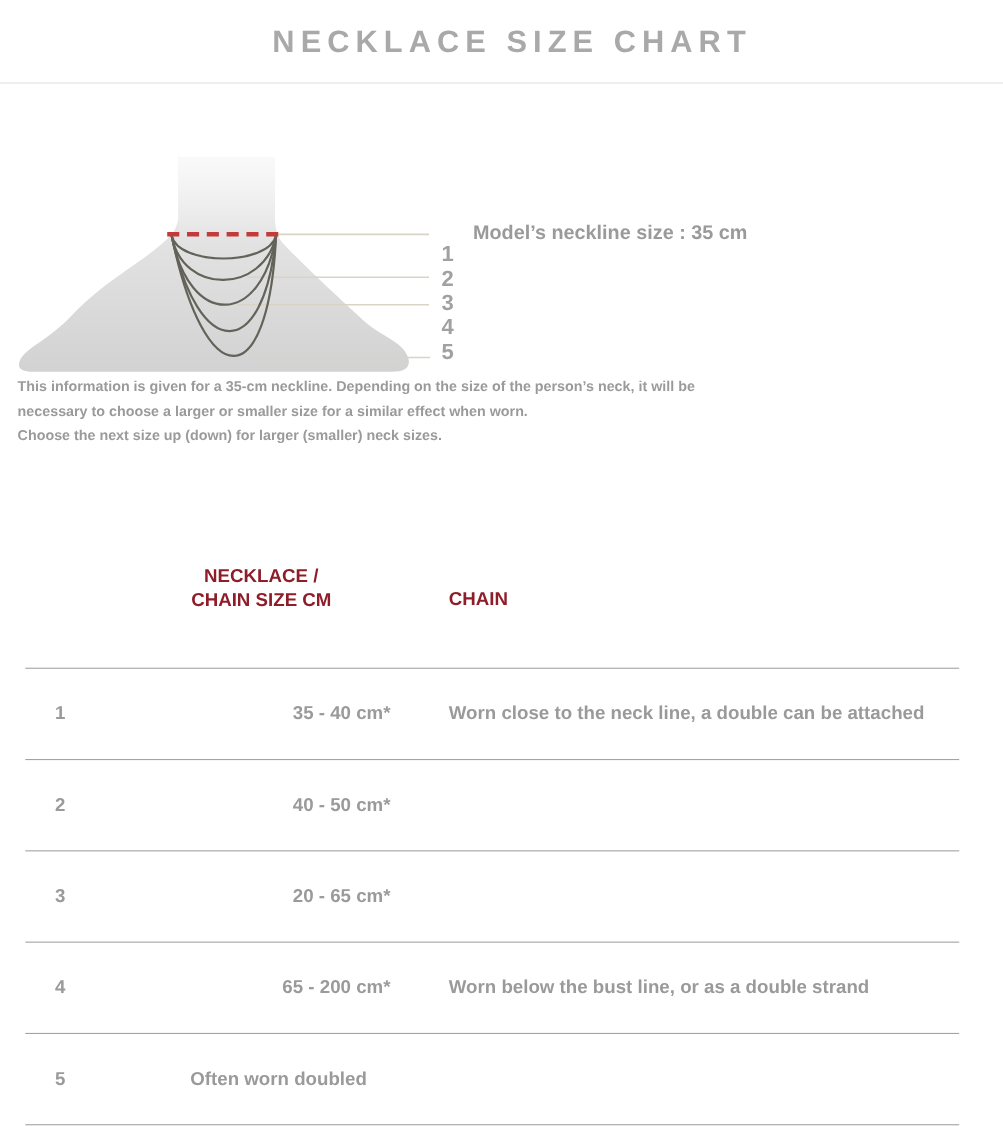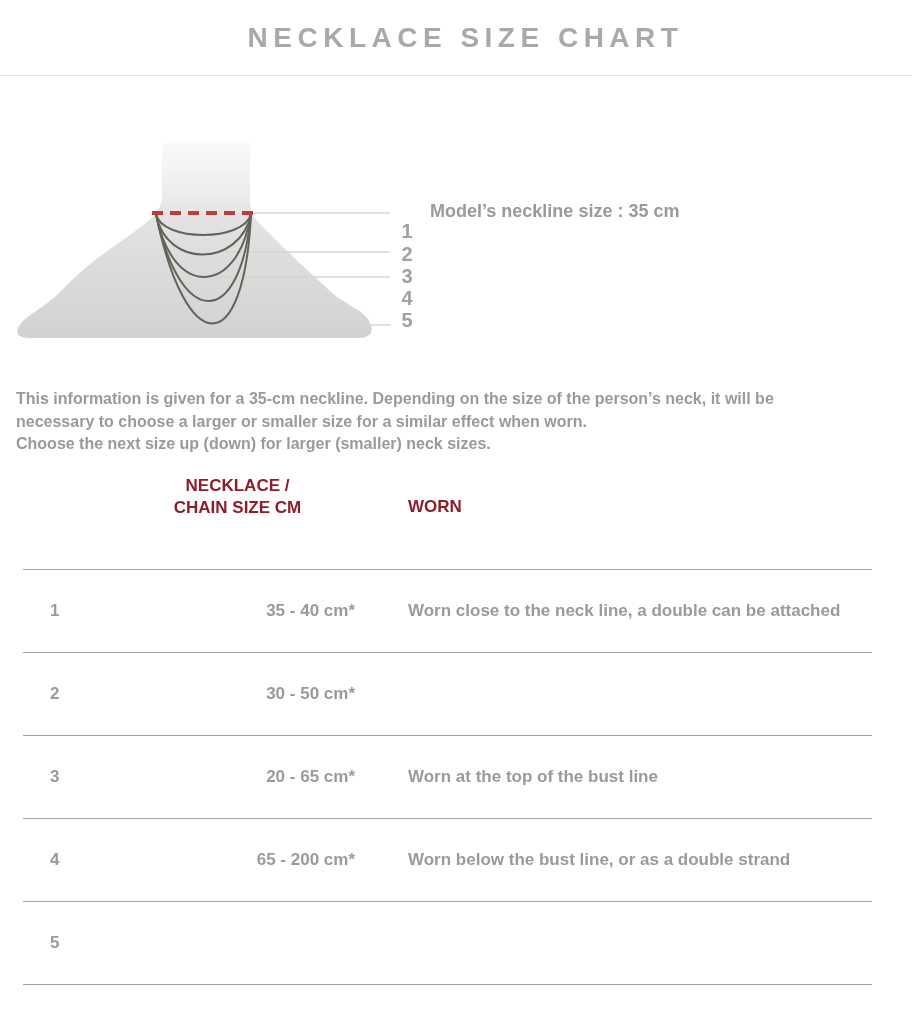--- a/index.html
+++ b/index.html
@@ -40,27 +40,26 @@
     position:absolute;left:394px;width:26px;height:21px;
     text-align:center;line-height:21px;
     font-size:20px;font-weight:700;color:#a1a1a1;
   }
   .size-label.l1{top:198px;} .size-label.l2{top:221px;}
   .size-label.l3{top:243px;} .size-label.l4{top:265px;}
   .size-label.l5{top:287px;}
   
   .note{
     position:absolute;left:16px;top:340px;width:868px;
-    font-size:16px;font-weight:700;line-height:22.5px;
+    font-size:13px;font-weight:700;line-height:22.5px;
     color:var(--text-gray);
     white-space:pre-line;
-    margin-top:48px;
   }
   
-  .size-table{position:absolute;left:23px;top:473px;width:849px;}
+  .size-table{position:absolute;left:23px;top:511px;width:849px;}
   .thead{
     display:grid;grid-template-columns:97px 235px 1fr;
     margin-bottom:50px;min-height:46px;
   }
   .th{color:var(--header-red);font-weight:700;font-size:17px;}
   .th-size{
     grid-column:2;text-align:center;line-height:22px;
     white-space:pre-line;align-self:start;padding-top:2px;
   }
   .th-worn{
@@ -143,40 +142,40 @@
   </div>
 
   <div class="note">This information is given for a 35-cm neckline. Depending on the size of the person’s neck, it will be
 necessary to choose a larger or smaller size for a similar effect when worn.
 Choose the next size up (down) for larger (smaller) neck sizes.</div>
 
   <div class="size-table">
     <div class="thead">
       <div class="th th-size">NECKLACE /
 CHAIN SIZE CM</div>
-      <div class="th th-worn">WORN</div>
+      <div class="th th-worn">CHAIN</div>
     </div>
 
     <div class="trow">
       <div class="td td-num">1</div>
       <div class="td td-size">35 - 40 cm*</div>
       <div class="td td-worn">Worn close to the neck line, a double can be attached</div>
     </div>
     <div class="trow">
       <div class="td td-num">2</div>
-      <div class="td td-size">30 - 50 cm*</div>
+      <div class="td td-size">40 - 50 cm*</div>
     </div>
     <div class="trow">
       <div class="td td-num">3</div>
       <div class="td td-size">20 - 65 cm*</div>
-      <div class="td td-worn">Worn at the top of the bust line</div>
     </div>
     <div class="trow">
       <div class="td td-num">4</div>
       <div class="td td-size">65 - 200 cm*</div>
       <div class="td td-worn">Worn below the bust line, or as a double strand</div>
     </div>
     <div class="trow">
       <div class="td td-num">5</div>
+      <div class="td td-worn">Often worn doubled</div>
     </div>
   </div>
 
 </div>
 
 </body></html>

